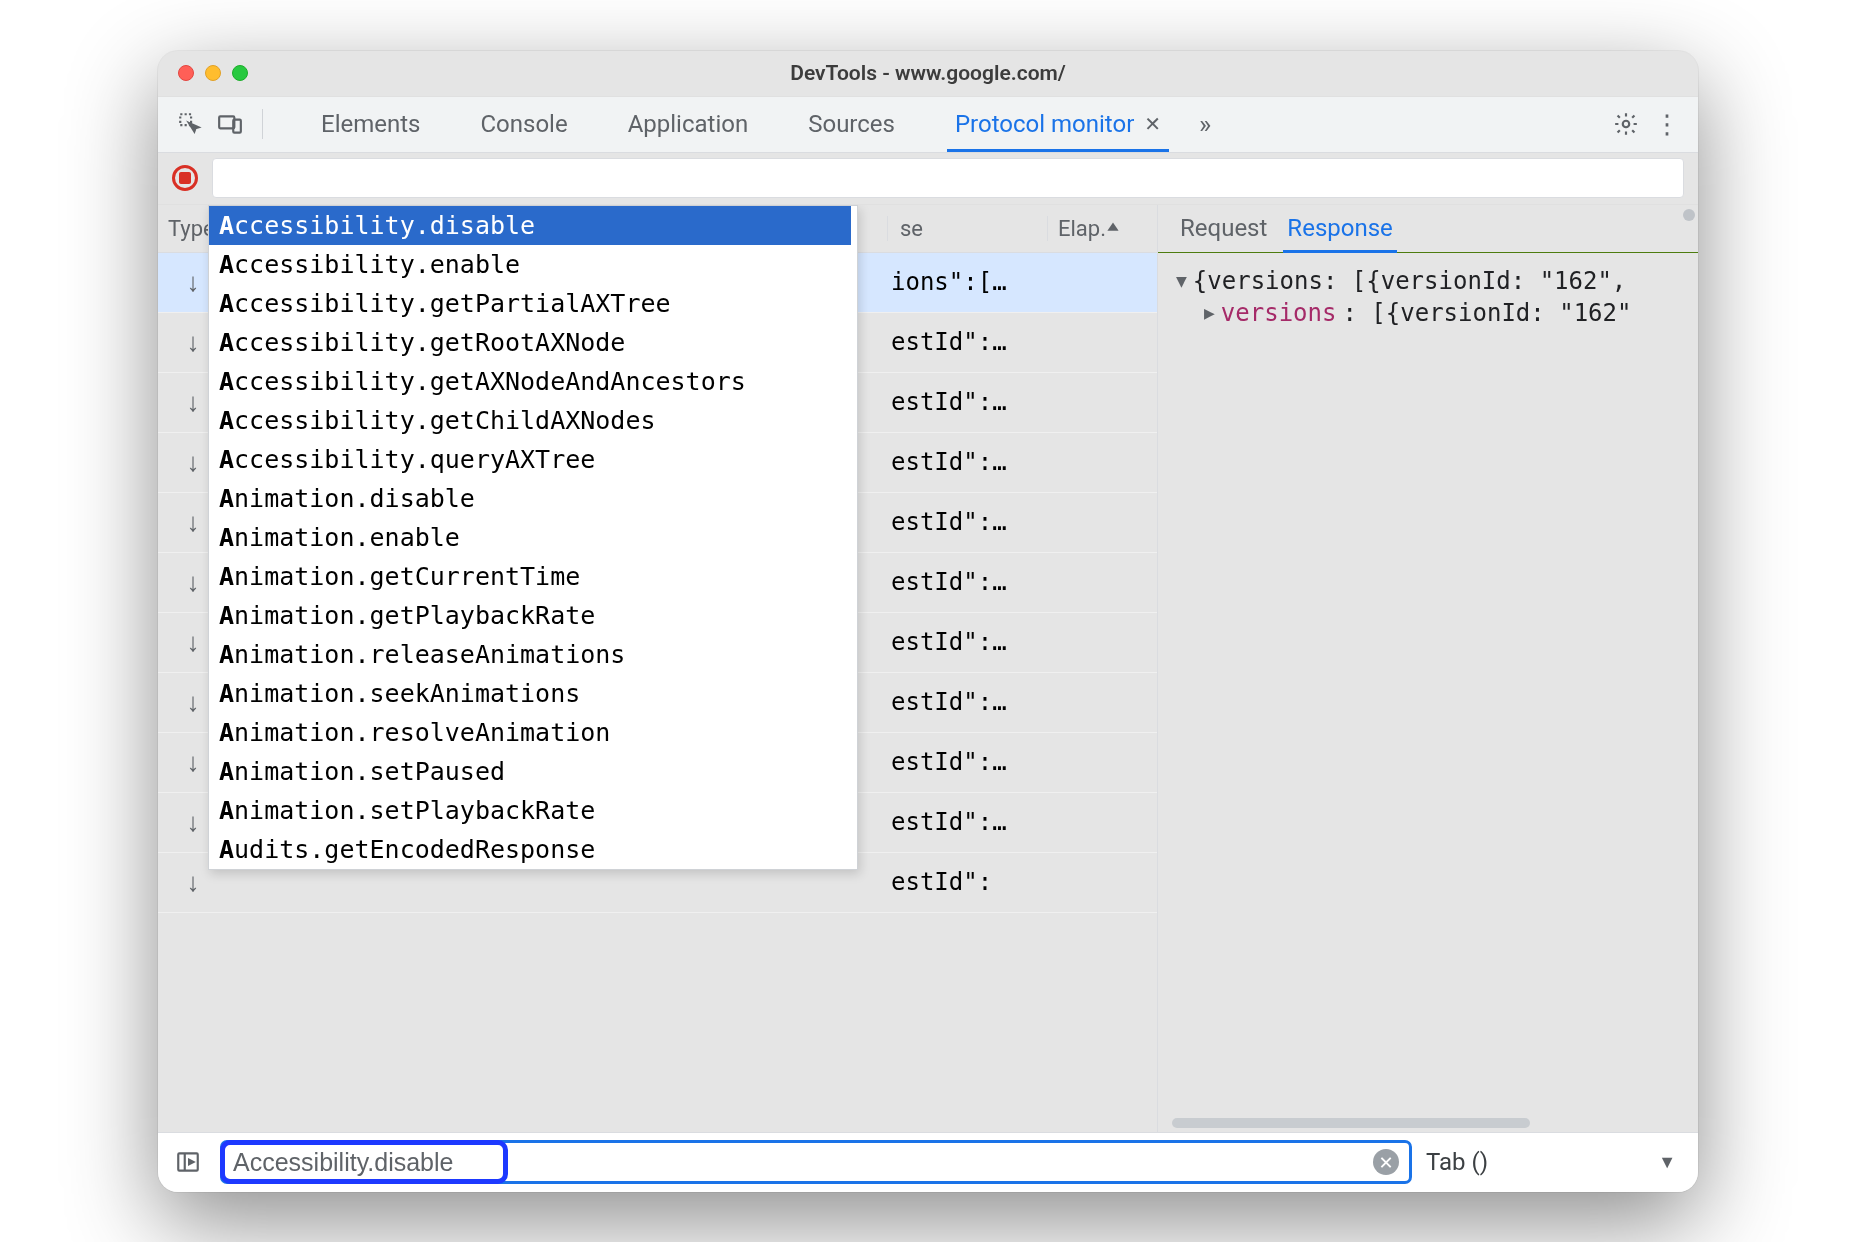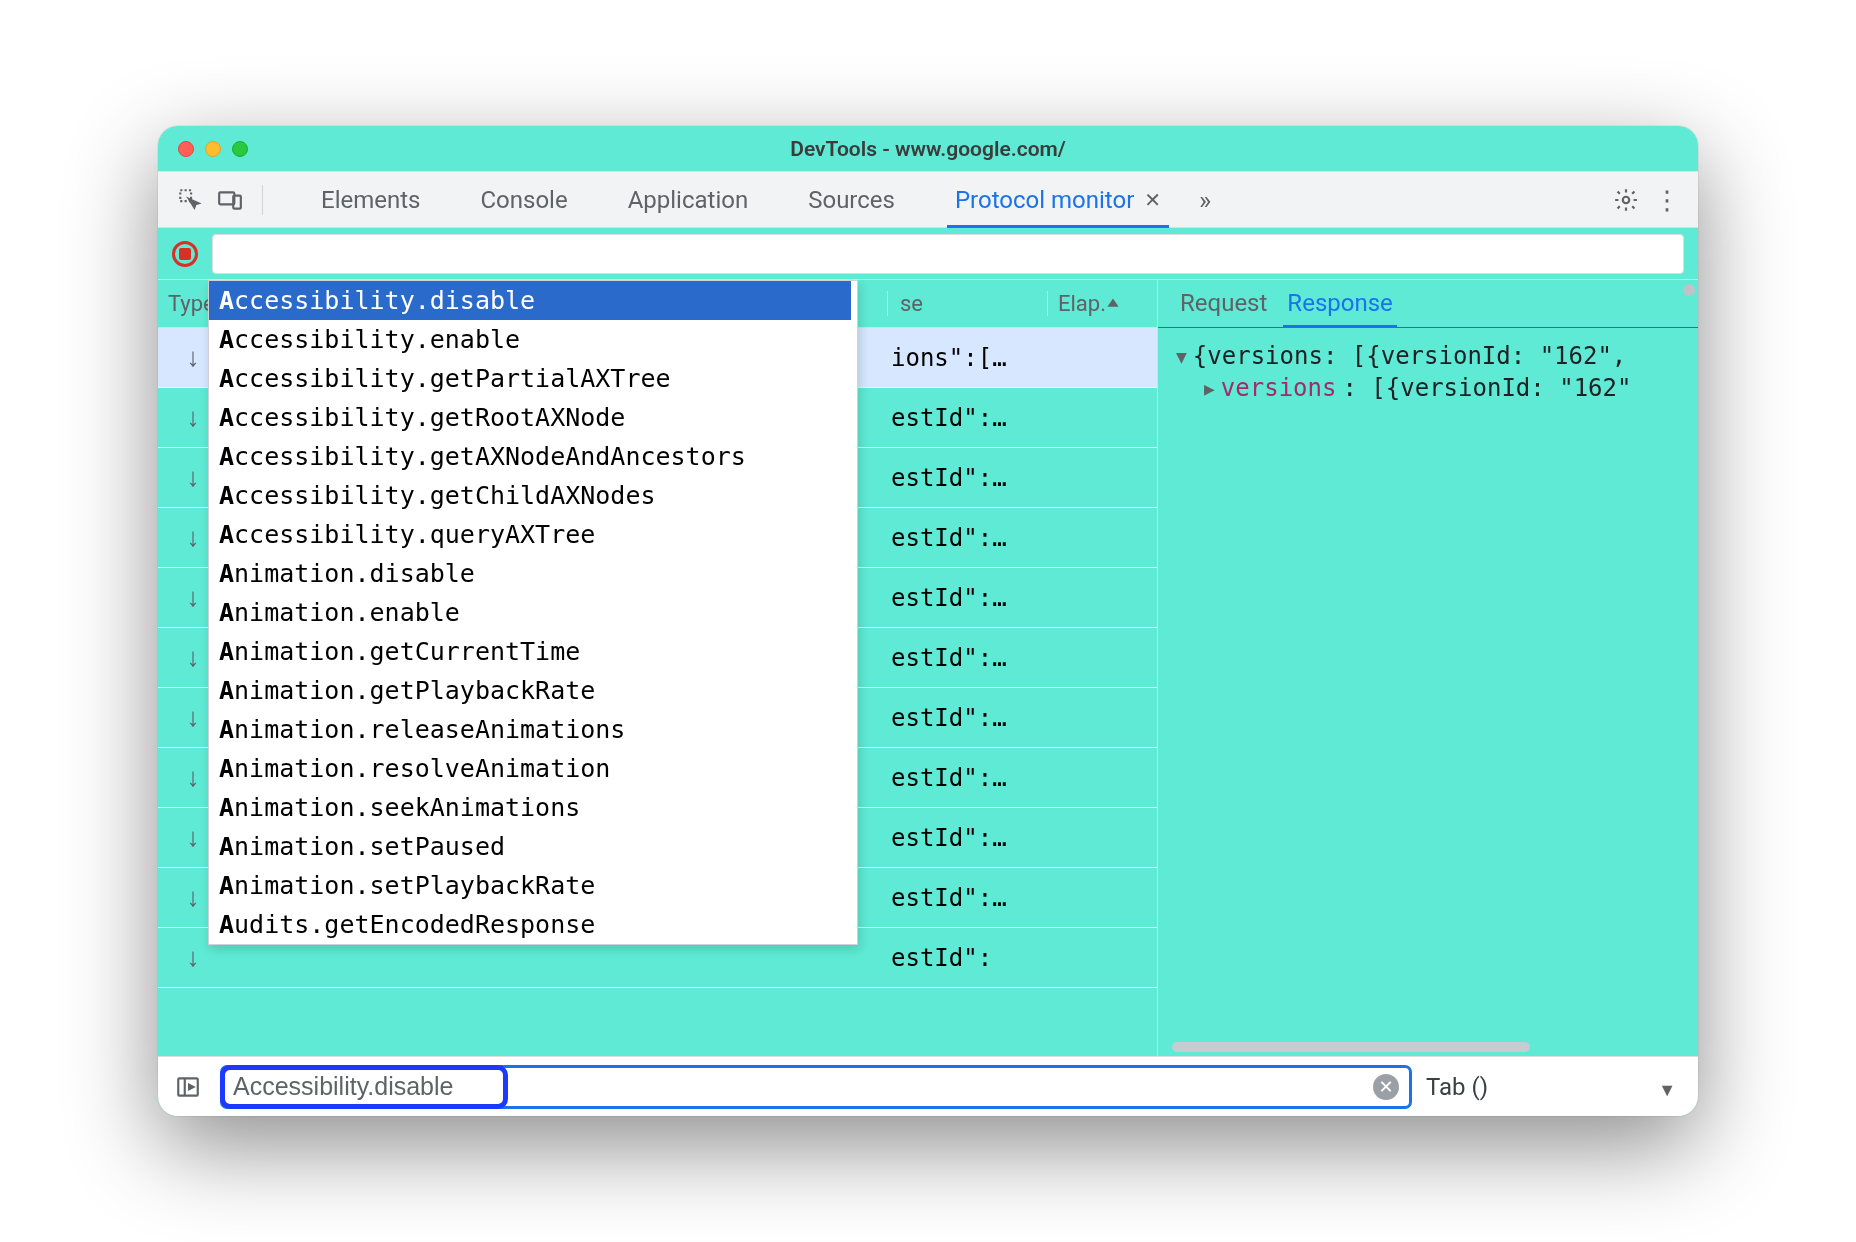--- a/index.html
+++ b/index.html
@@ -7,22 +7,22 @@
     font-family: -apple-system, BlinkMacSystemFont, "Segoe UI", Roboto, sans-serif;
     background: transparent;
     display: flex;
     align-items: center;
     justify-content: center;
     width: 1856px;
     height: 1242px;
   }
   .window {
     width: 1540px;
-    height: 990px;
-    background: #5eead4;
+    height: 1141px;
+    background: #e5e5e5;
     border-radius: 20px;
     box-shadow: 0 30px 90px rgba(0,0,0,0.45), 0 0 0 1px rgba(0,0,0,0.05);
     overflow: hidden;
     display: flex;
     flex-direction: column;
     position: relative;
     font-size: 26px;
   }
   
   .titlebar {
@@ -156,21 +156,21 @@
   }
   .cmd-input {
     flex:1; border:none; outline:none; font-size:25px; color:#5f6368;
     background:transparent;
   }
   .clear-btn {
     width:26px; height:26px; border-radius:50%; background:#9aa0a6;
     display:flex; align-items:center; justify-content:center; color:#fff; font-size:18px;
   }
   .tab-hint {
-    width:260px; display:flex; align-items:flex-end; justify-content:space-between;
+    width:260px; display:flex; align-items:center; justify-content:space-between;
     font-size:24px; color:#3c4043; padding-right:10px;gap:20px;
   }
   .tab-hint .chev { color:#5f6368; font-size:18px;}
 </style>
 </head>
 <body>
 
 <div class="window">
 
   <div class="titlebar">
@@ -367,22 +367,22 @@
           <div class="ac-item"><span class="bold">A</span>ccessibility.getPartialAXTree</div>
           <div class="ac-item"><span class="bold">A</span>ccessibility.getRootAXNode</div>
           <div class="ac-item"><span class="bold">A</span>ccessibility.getAXNodeAndAncestors</div>
           <div class="ac-item"><span class="bold">A</span>ccessibility.getChildAXNodes</div>
           <div class="ac-item"><span class="bold">A</span>ccessibility.queryAXTree</div>
           <div class="ac-item"><span class="bold">A</span>nimation.disable</div>
           <div class="ac-item"><span class="bold">A</span>nimation.enable</div>
           <div class="ac-item"><span class="bold">A</span>nimation.getCurrentTime</div>
           <div class="ac-item"><span class="bold">A</span>nimation.getPlaybackRate</div>
           <div class="ac-item"><span class="bold">A</span>nimation.releaseAnimations</div>
+          <div class="ac-item"><span class="bold">A</span>nimation.seekAnimations</div>
           <div class="ac-item"><span class="bold">A</span>nimation.resolveAnimation</div>
-          <div class="ac-item"><span class="bold">A</span>nimation.seekAnimations</div>
           <div class="ac-item"><span class="bold">A</span>nimation.setPaused</div>
           <div class="ac-item"><span class="bold">A</span>nimation.setPlaybackRate</div>
           <div class="ac-item"><span class="bold">A</span>udits.getEncodedResponse</div>
         </div>
     </div>
 
   </div>
 
   <div class="cmdbar">
     <div class="icon-btn drawer-btn">

